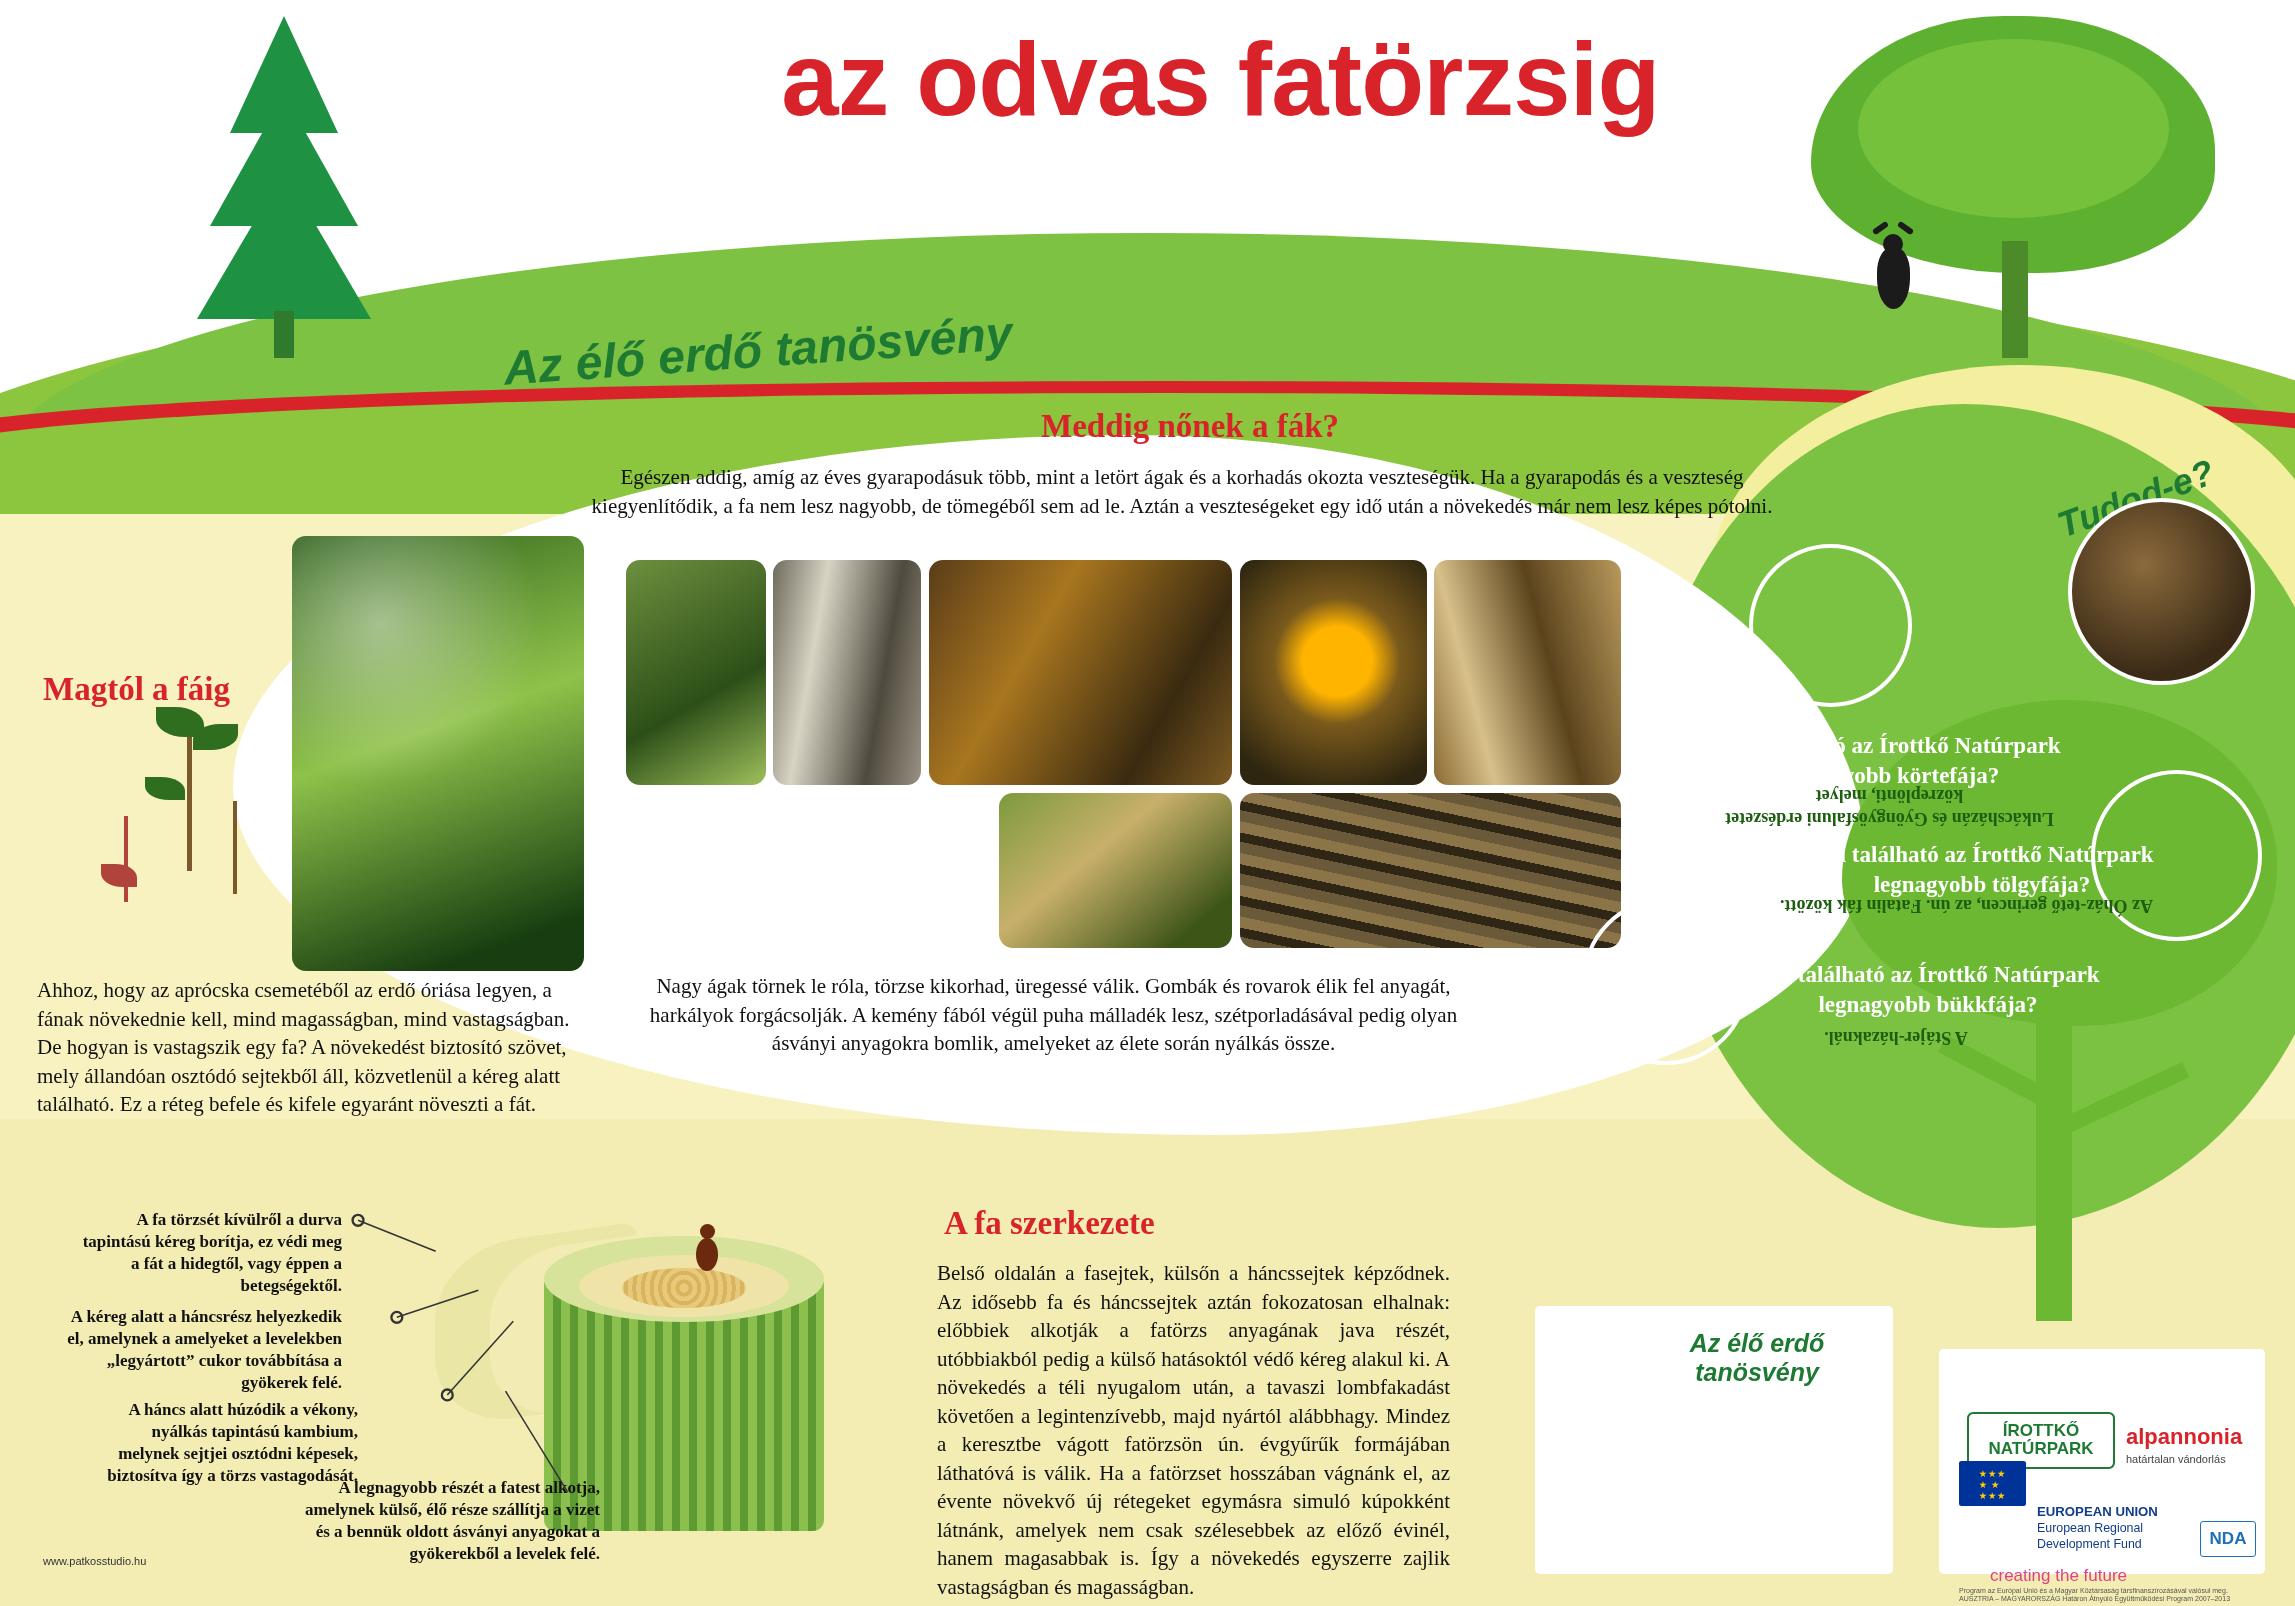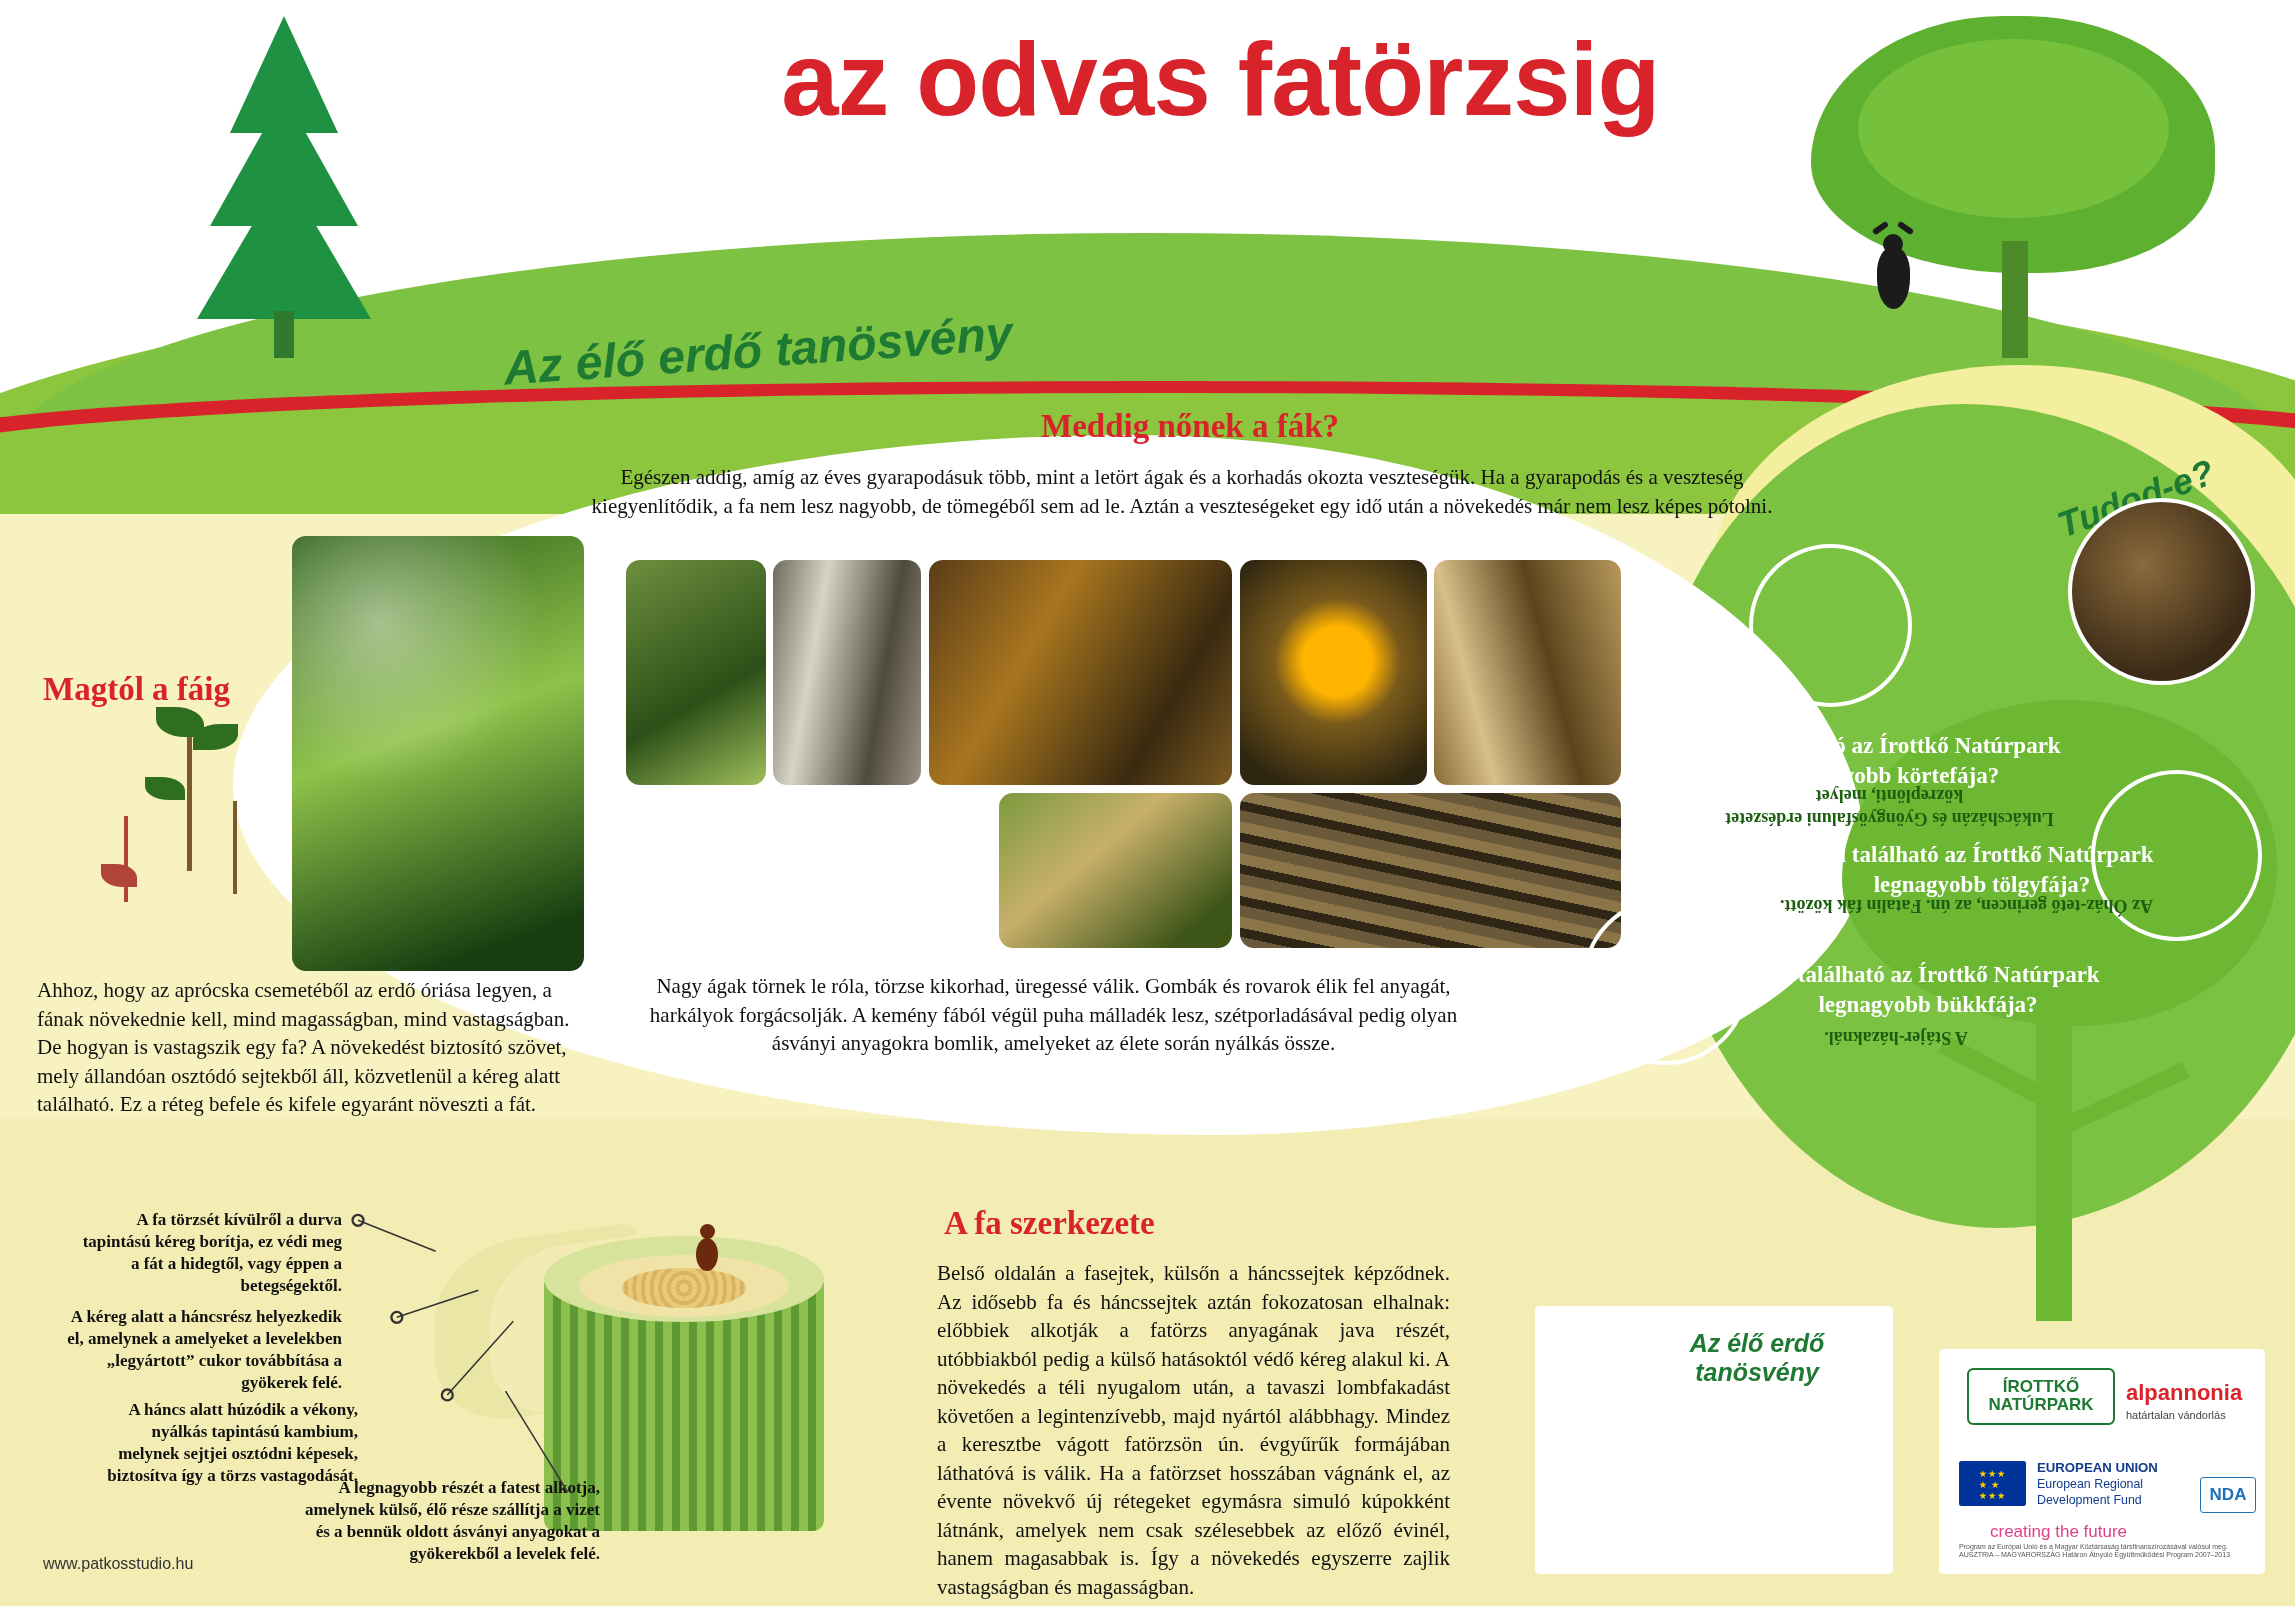--- a/index.html
+++ b/index.html
@@ -209,25 +209,25 @@
   .ant{position:absolute;left:373px;top:72px;width:47px;height:54px;}
   .ant .ab{position:absolute;left:12.4px;top:15.5px;width:22px;height:33px;background:#6b2a0d;border-radius:50%;}
   .ant .ah{position:absolute;left:15.5px;top:1.6px;width:15.5px;height:15.5px;background:#6b2a0d;border-radius:50%;}
 
   
   .mapbox{position:absolute;left:1535px;top:1306px;width:358px;height:268px;background:#ffffff;border-radius:4.7px;}
   .map-title{position:absolute;left:1656px;top:1329px;width:202px;text-align:center;color:#1e7a33;font-weight:bold;font-style:italic;font-size:25px;line-height:1.15;font-family:"Liberation Sans", sans-serif;}
 
   
   .logobox{position:absolute;left:1939px;top:1349px;width:326px;height:225px;background:#ffffff;border-radius:4.7px;}
-  .logo-cell{position:absolute;font-family:"Liberation Sans", sans-serif;}
+  .logo-cell{position:absolute;font-family:"Liberation Sans", sans-serif;margin-top:44px;}
   .eu-flag{position:absolute;left:1959px;top:1461px;width:67px;height:45px;background:#003399;border-radius:2.3px;}
   .eu-flag .stars{position:absolute;left:50%;top:50%;transform:translate(-50%,-50%);color:#ffcc00;font-size:9.3px;letter-spacing:0.8px;}
 
-  .url{position:absolute;left:43px;top:1555px;font-size:16px;color:#333;font-family:"Liberation Sans", sans-serif;}
+  .url{position:absolute;left:43px;top:1555px;font-size:11px;color:#333;font-family:"Liberation Sans", sans-serif;}
 
   .sprout{position:absolute;left:70px;top:684px;width:257px;height:257px;}
   .sprout .stem{position:absolute;background:#7a5a2a;}
   .leafy{position:absolute;background:#2e6e1e;border-radius:0 60% 0 60%;}
 </style>
 </head>
 <body>
 
 <div class="bg-yellow"></div>
 <div class="bg-yellow-lower"></div>

